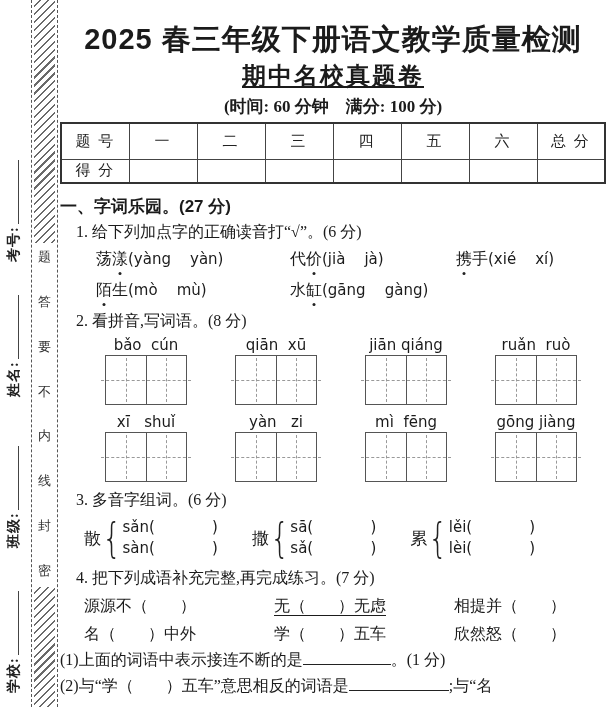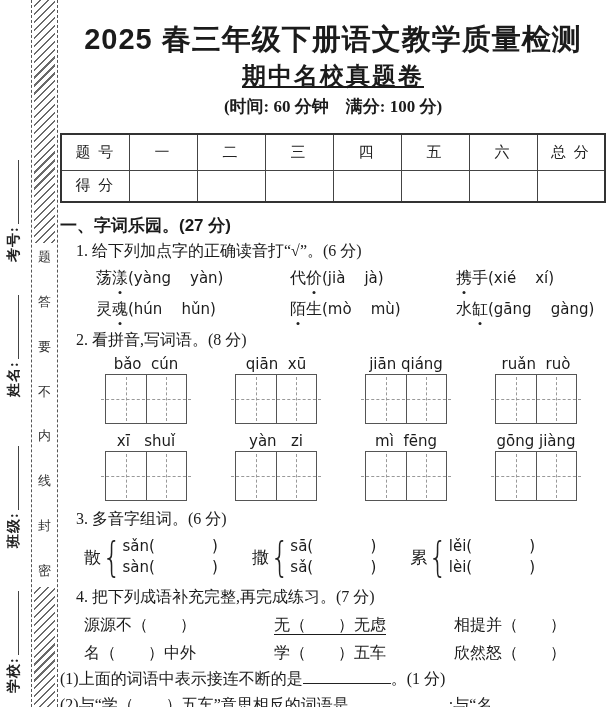--- a/index.html
+++ b/index.html
@@ -39,23 +39,23 @@
   }
 
   
   .content { position:absolute; left:58px; top:12px; width:556px; height:707px; padding:0 8px 0 2px; }
   .title { margin-top:8px; text-align:center; font-family:"Liberation Sans","DejaVu Sans",sans-serif;
            font-weight:bold; font-size:29px; line-height:38px; letter-spacing:1px; }
   .subtitle { margin-top:1px; text-align:center; font-family:"Liberation Sans","DejaVu Sans",sans-serif;
               font-weight:bold; font-size:24px; line-height:33px; letter-spacing:2px;text-decoration:underline; }
   .info { margin-top:3px; text-align:center; font-weight:bold; font-size:17px; line-height:23px; }
 
-  table.score-table { width:546px; margin-top:15px; border-collapse:collapse; table-layout:fixed; }
+  table.score-table { width:546px; margin-top:4px; border-collapse:collapse; table-layout:fixed; }
   table.score-table th, table.score-table td {
-    border:1px solid #444; height:32px; text-align:center;
+    border:1px solid #444; height:24px; text-align:center;
     font-size:15px; font-weight:normal; letter-spacing:2px; color:#222;
   }
   table.score-table { border:2px solid #333; }
   table.score-table tr:first-child th { height:36px; }
 
   .sec-heading { margin-top:11px; font-family:"Liberation Sans","DejaVu Sans",sans-serif;
                  font-weight:bold; font-size:17px; line-height:24px; }
   .qline { margin-left:16px; font-size:16px; line-height:26px; }
 
   .q1-grid { margin-left:36px; display:grid; grid-template-columns:194px 166px auto; row-gap:3px; }
@@ -160,21 +160,20 @@
   </tbody>
     </table>
 
   <div class="sec-heading">一、字词乐园。(27 分)</div>
 
   <div class="qline">1. 给下列加点字的正确读音打“√”。(6 分)</div>
   <div class="q1-grid">
     <div class="word-item"><span>荡</span><span class="dotchar">漾</span><span></span><span class="readings">(yàng    yàn)</span></div>
     <div class="word-item"><span>代</span><span class="dotchar">价</span><span></span><span class="readings">(jià    jà)</span></div>
     <div class="word-item"><span></span><span class="dotchar">携</span><span>手</span><span class="readings">(xié    xí)</span></div>
-    <div class="word-item"><span>灵</span><span class="dotchar">魂</span><span></span><span class="readings">(hún    hǔn)</span></div>
     <div class="word-item"><span></span><span class="dotchar">陌</span><span>生</span><span class="readings">(mò    mù)</span></div>
     <div class="word-item"><span>水</span><span class="dotchar">缸</span><span></span><span class="readings">(gāng    gàng)</span></div>
   </div>
 
   <div class="qline" style="margin-top:4px;">2. 看拼音,写词语。(8 分)</div>
   <div class="pin-row">
     <div class="pin-group">
       <div class="pinyin">bǎo  cún</div>
       <div class="wbox">
           <i class="mid-v"></i>

